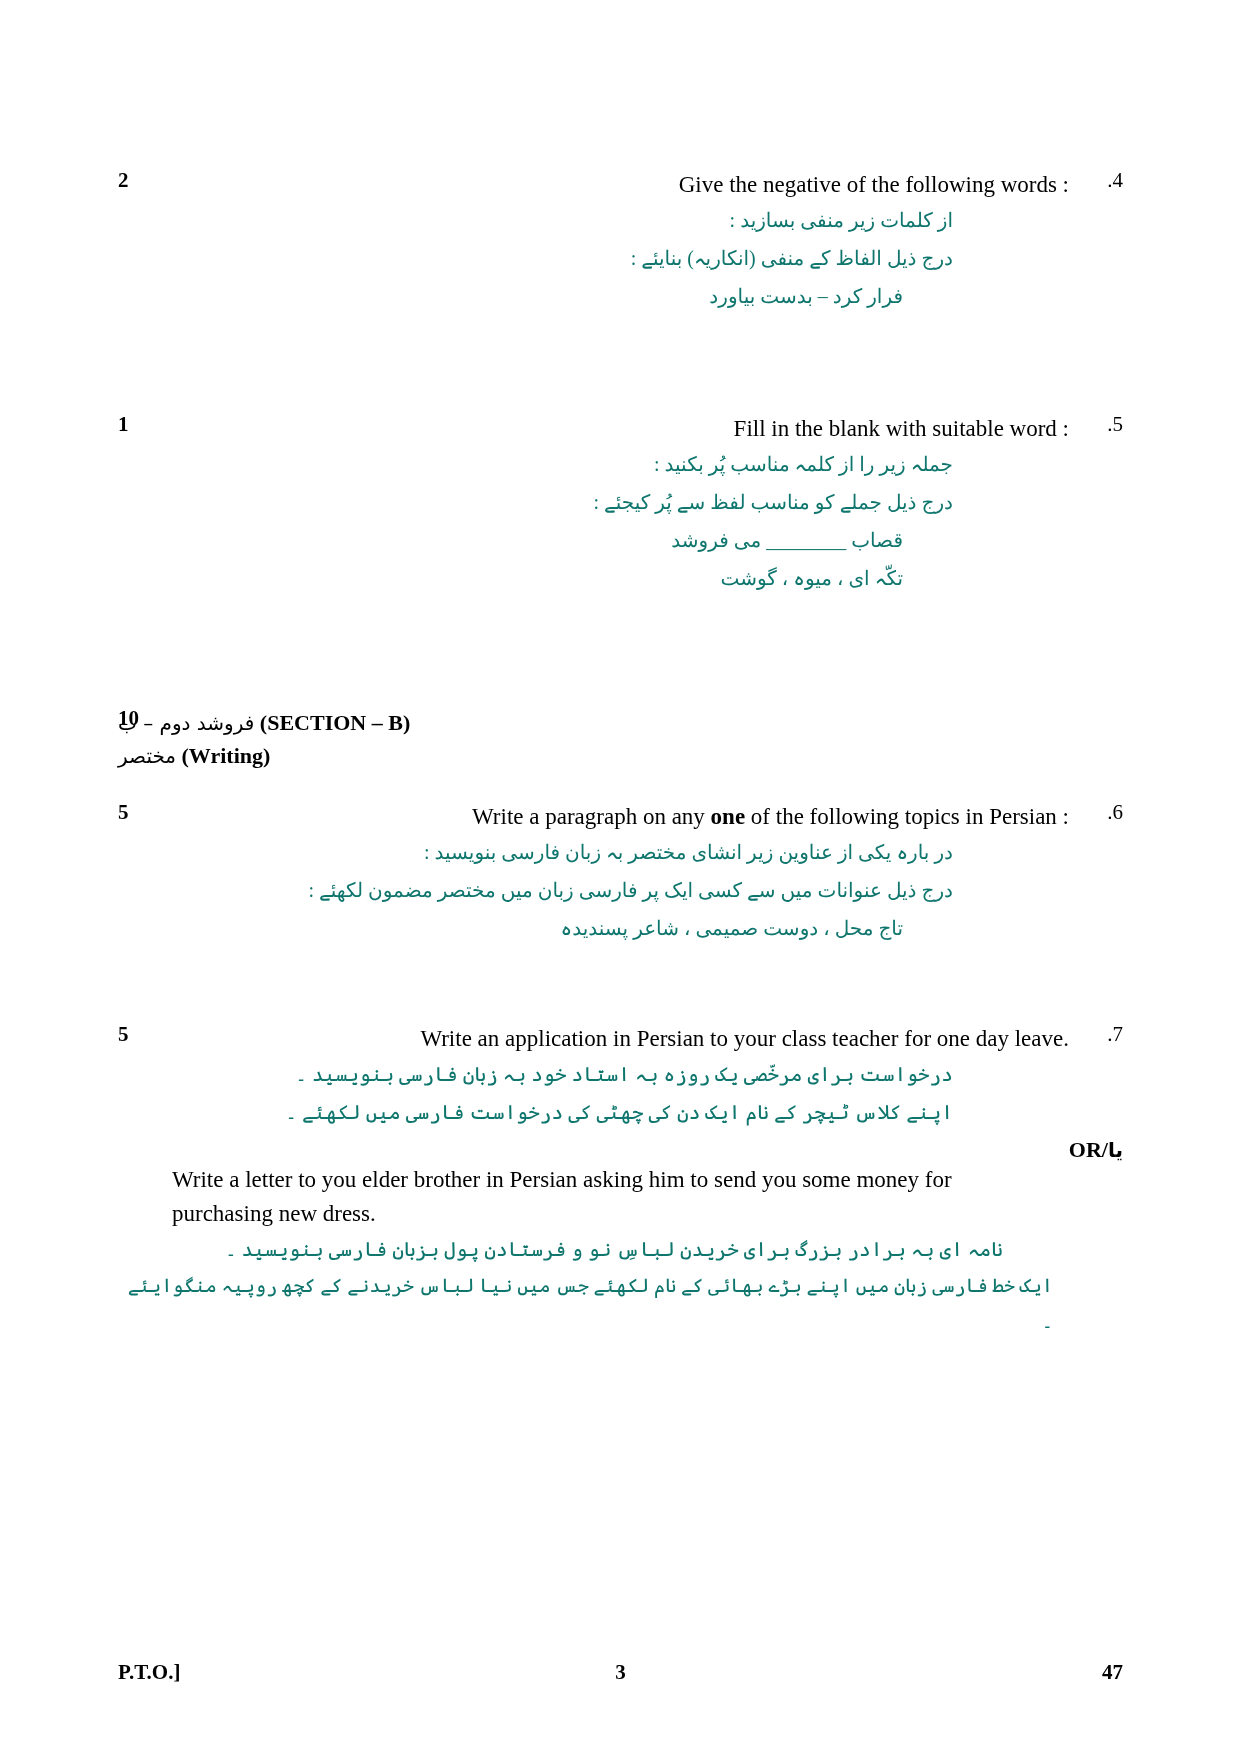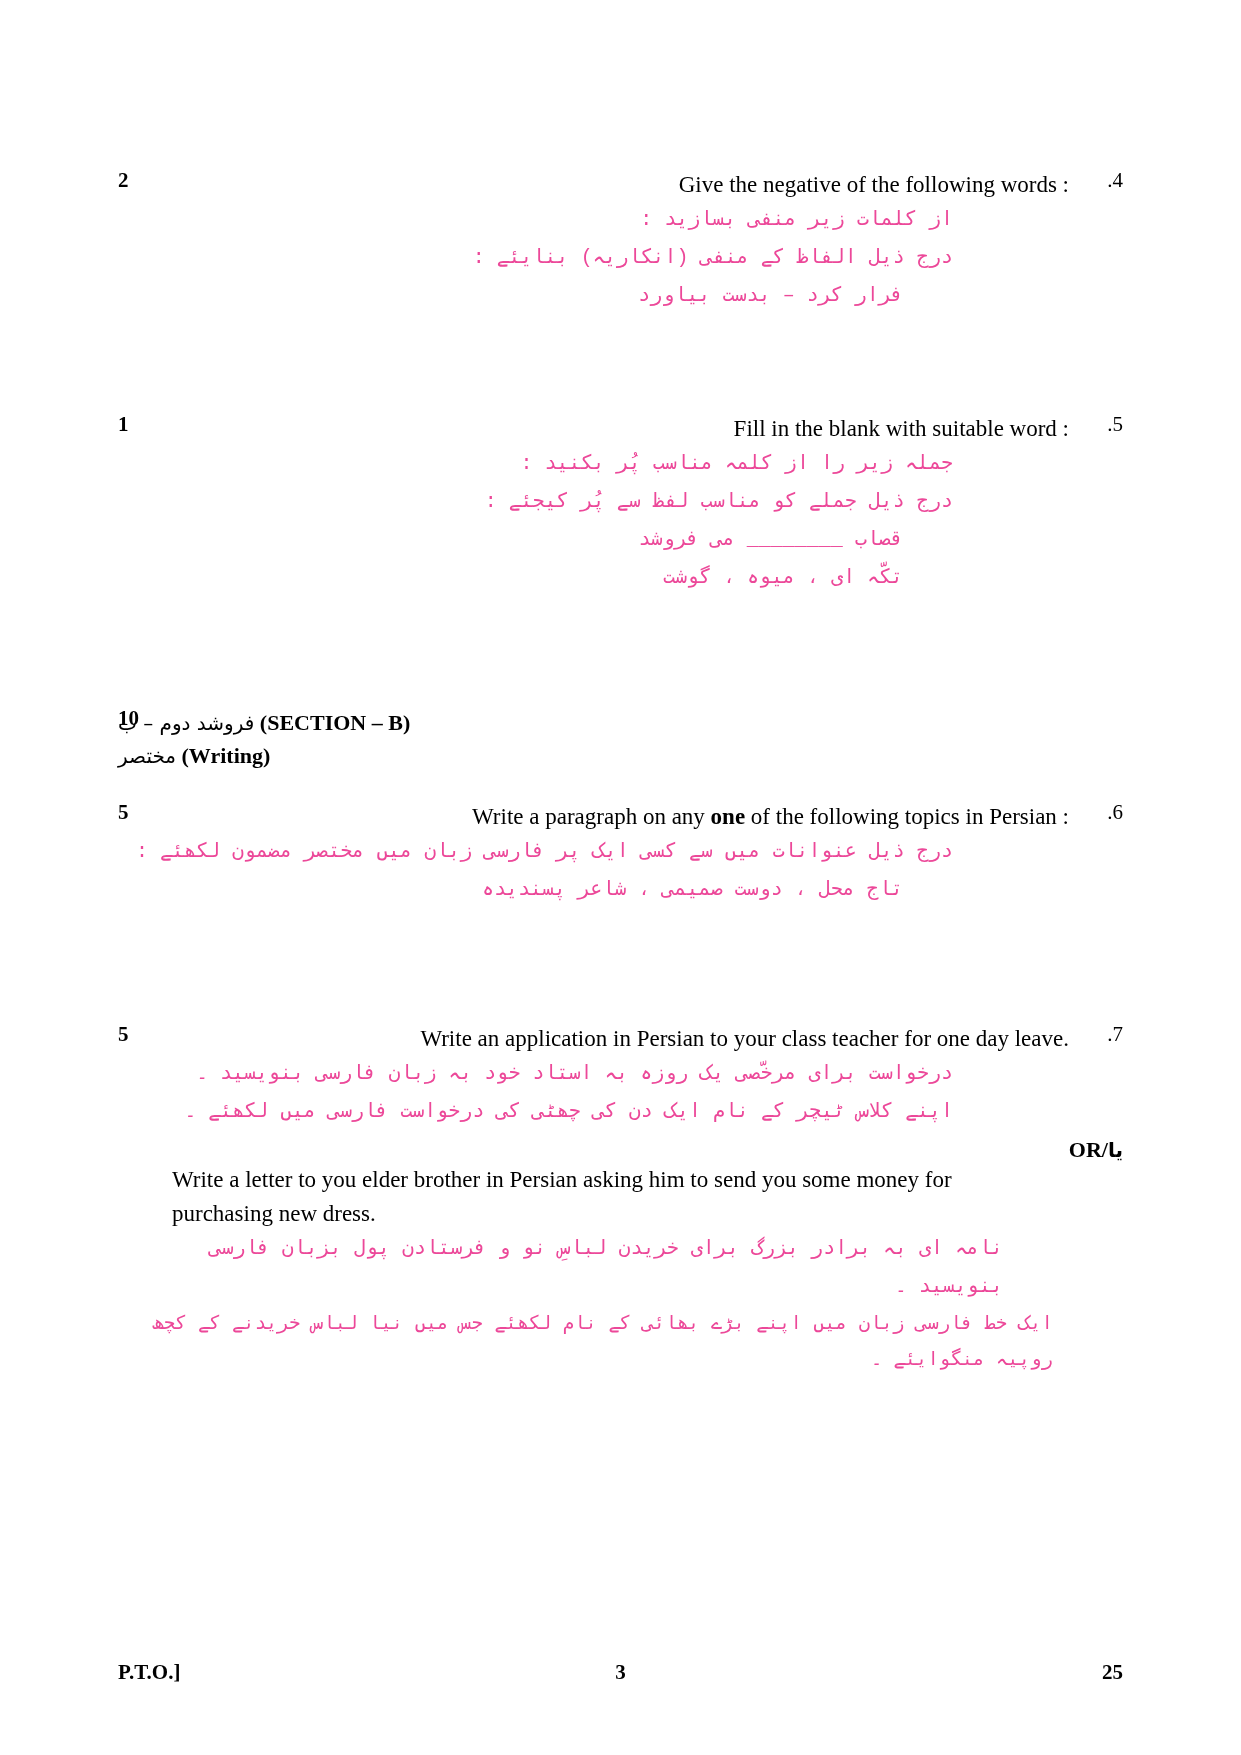--- a/index.html
+++ b/index.html
@@ -53,25 +53,25 @@
     font-family: "Liberation Serif", serif;
   }
   .eng-line.left {
     text-align: left;
     padding-left: 54px;
     padding-right: 54px;
   }
   .urdu {
     direction: rtl;
     text-align: right;
-    font-family: Liberation Mono, monospace;
+    font-family: Liberation Serif, serif;
     font-size: 20px;
     line-height: 1.9;
     padding-right: 70px;
-    color: #ec4899;
+    color: #0f766e;
   }
   .urdu.u-indent1 { padding-right: 120px; }
   .urdu.u-indent2 { padding-right: 170px; }
   .urdu.u-indent3 { padding-right: 220px; }
   .urdu.small { font-size: 19px; }
 
   .section-head {
     position: relative;
     text-align: left;
     margin-top: 10px;
@@ -162,20 +162,21 @@
         <span>(Writing)</span>
       </div>
     </div>
 
     <div class="qblock" id="q6">
       <span class="marks">5</span>
       <span class="qnum">.6</span>
       <div class="eng-line">
         <span>Write a paragraph on any </span><span class="bold">one</span><span> of the following topics in Persian :</span>
       </div>
+      <div class="urdu u-indent2">در بارہ یکی از عناوین زیر انشای مختصر بہ زبان فارسی بنویسید :</div>
       <div class="urdu u-indent2">درج ذیل عنوانات میں سے کسی ایک پر فارسی زبان میں مختصر مضمون لکھئے :</div>
       <div class="urdu u-indent3">تاج محل ، دوست صمیمی ، شاعر پسندیدہ</div>
     </div>
 
     <div class="qblock" id="q7">
       <span class="marks">5</span>
       <span class="qnum">.7</span>
       <div class="eng-line">Write an application in Persian to your class teacher for one day leave.</div>
       <div class="urdu u-indent2">درخواست برای مرخّصی یک روزہ بہ استاد خود بہ زبان فارسی بنویسید ۔</div>
       <div class="urdu u-indent2">اپنے کلاس ٹیچر کے نام ایک دن کی چھٹی کی درخواست فارسی میں لکھئے ۔</div>
@@ -186,15 +187,15 @@
       <div class="eng-line left">purchasing new dress.</div>
       <div class="urdu u-indent1">نامہ ای بہ برادر بزرگ برای خریدن لباسِ نو و فرستادن پول بزبان فارسی بنویسید ۔</div>
       <div class="urdu small">ایک خط فارسی زبان میں اپنے بڑے بھائی کے نام لکھئے جس میں نیا لباس خریدنے کے کچھ روپیہ منگوایئے ۔</div>
     </div>
 
   </div>
 
   <div class="footer">
     <span class="fl">P.T.O.]</span>
     <span class="fc">3</span>
-    <span class="fr">25</span>
+    <span class="fr">47</span>
   </div>
 </div>
 
 </body></html>

